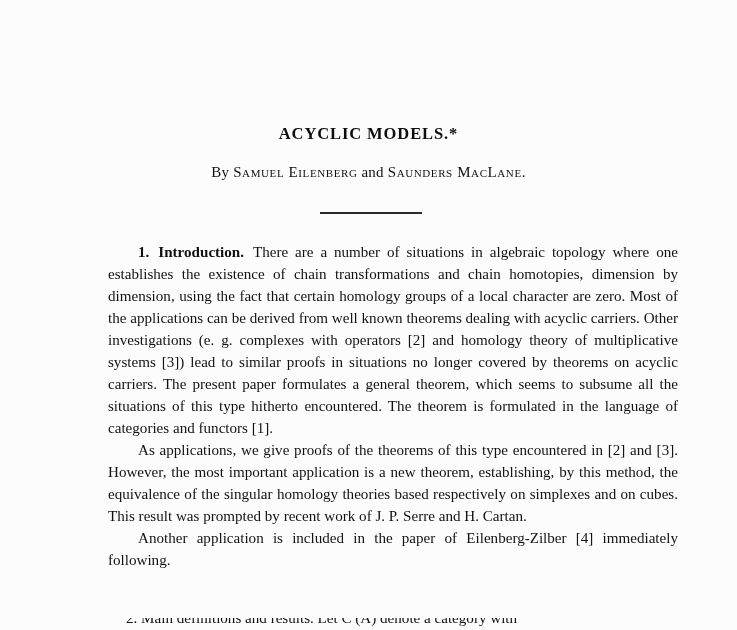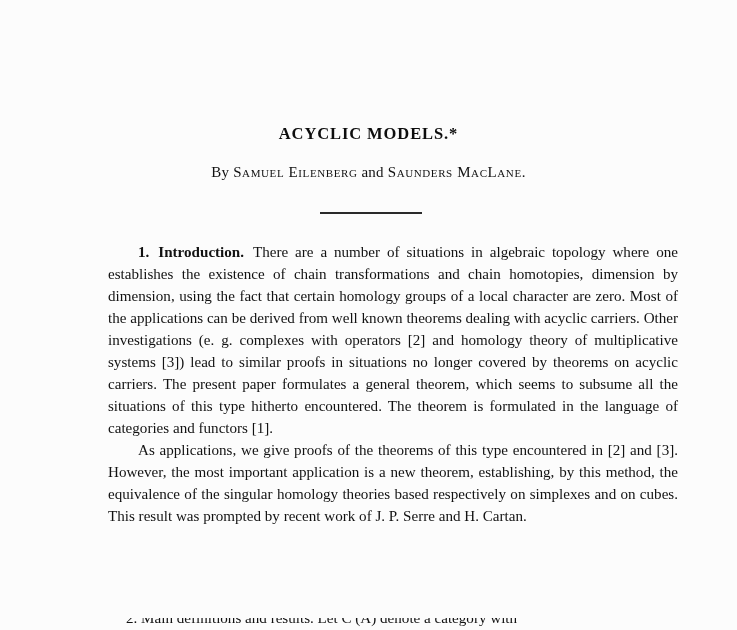--- a/index.html
+++ b/index.html
@@ -133,20 +133,21 @@
   </div>
 
   <div class="rule"></div>
 
   <div class="body-block">
 
     <p class="para"><span class="secnum">1.</span><span class="gap"></span><span class="sechead">Introduction.</span><span class="gap"></span><span>There are a number of situations in algebraic topology where one establishes the existence of chain transformations and chain homotopies, dimension by dimension, using the fact that certain homology groups of a local character are zero. Most of the applications can be derived from well known theorems dealing with acyclic carriers. Other investigations (e. g. complexes with operators [2] and homology theory of multiplicative systems [3]) lead to similar proofs in situations no longer covered by theorems on acyclic carriers. The present paper formulates a general theorem, which seems to subsume all the situations of this type hitherto encountered. The theorem is formulated in the language of categories and functors [1].</span></p>
 
     <p class="para">As applications, we give proofs of the theorems of this type encountered in [2] and [3]. However, the most important application is a new theorem, establishing, by this method, the equivalence of the singular homology theories based respectively on simplexes and on cubes. This result was prompted by recent work of J. P. Serre and H. Cartan.</p>
 
+    <p class="para">Another application is included in the paper of Eilenberg-Zilber [4] immediately following.</p>
 
   </div>
 
   <div class="clip-bottom">
     <div class="inner">2.  Main definitions and results.  Let C  (A) denote a category with</div>
   </div>
 
 </div>
 
 </body></html>

